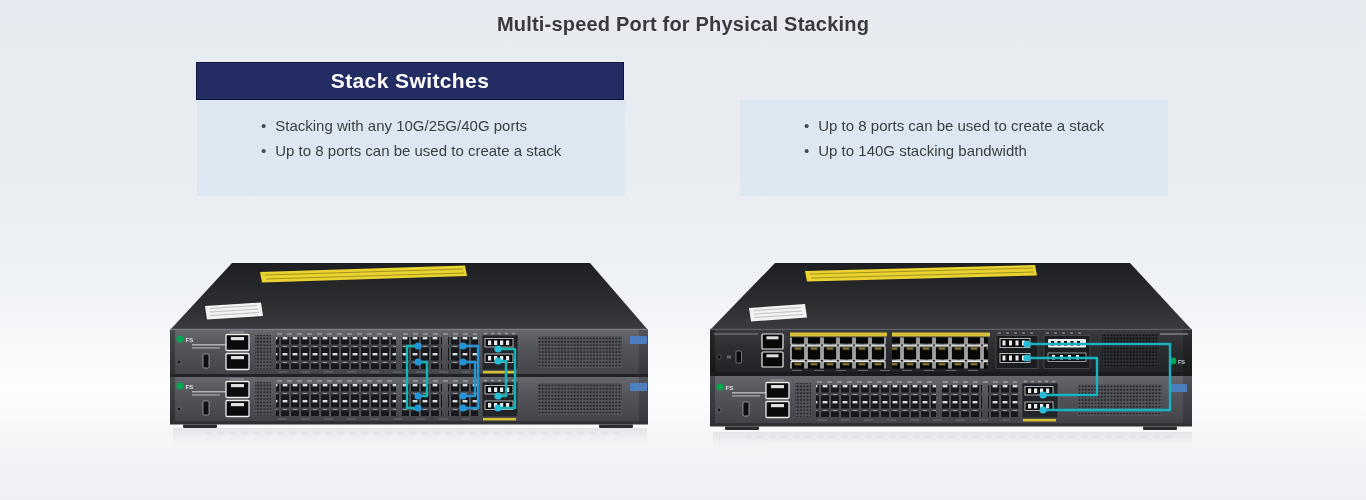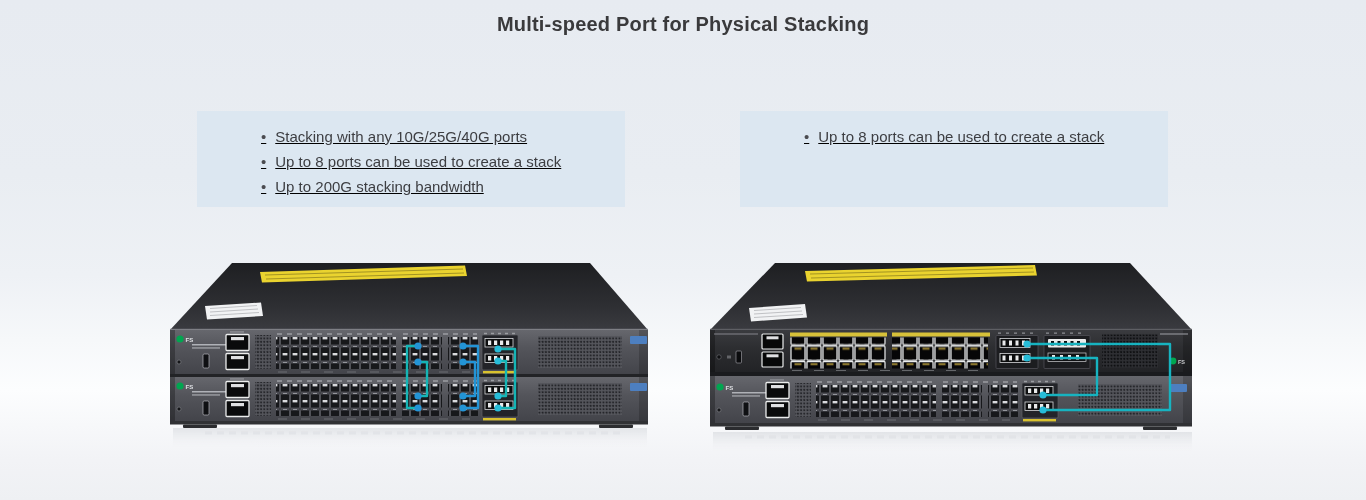--- a/index.html
+++ b/index.html
@@ -13,21 +13,21 @@
     font-size:20px;font-weight:700;color:#3a3a3c;letter-spacing:.2px;
   }
   .hdr{
     position:absolute;top:62px;width:428px;height:38px;box-sizing:border-box;
     background:#232d64;border:1px solid #10133a;
     color:#ffffff;font-size:21px;font-weight:600;text-align:center;line-height:35px;letter-spacing:.4px;
   }
   .hdr-left{left:196px}
   .hdr-right{left:737px}
   .panel{
-    position:absolute;top:111px;width:428px;height:96px;background:#dce7f1;text-decoration:underline;
+    position:absolute;top:100px;width:428px;height:96px;background:#dce7f1;
   }
   .panel-left{left:197px}
   .panel-right{left:740px}
   .panel ul{list-style:none;margin:0;padding:17px 8px 0 64px}
   .panel li{font-size:15px;color:#3d3e42;margin-bottom:8px;line-height:17px}
   .panel li::before{content:"\2022";color:#4b4c50;margin-right:9px}
   .sw{position:absolute}
   .sw-left{left:165px;top:256px;width:490px;height:214px}
   .sw-right{left:705px;top:256px;width:495px;height:218px}
   .fsT{font:bold 6px "Liberation Sans",sans-serif;fill:#dfe1e4}
@@ -158,32 +158,33 @@
         <rect x="392" y="4.5" width="56" height="33" fill="url(#ventD)"></rect>
         <circle cx="463" cy="31" r="3.4" fill="#00a650"></circle>
         <text class="fsT2" x="468" y="33.5">FS</text>
         <rect x="450" y="3" width="28" height="2" fill="#8d8f94" opacity=".6"></rect>
       </g>
     </defs>
   </svg>
 
   <div class="title">Multi-speed Port for Physical Stacking</div>
 
+  <div class="hdr hdr-left">Stack Switches</div>
 
   <div class="panel panel-left">
     <ul>
       <li>Stacking with any 10G/25G/40G ports</li>
       <li>Up to 8 ports can be used to create a stack</li>
-      <li>Up to 200G stacking bandwidth</li>
     </ul>
   </div>
 
   <div class="panel panel-right">
     <ul>
       <li>Up to 8 ports can be used to create a stack</li>
+      <li>Up to 140G stacking bandwidth</li>
     </ul>
   </div>
 
   <svg class="sw sw-left" viewBox="0 0 490 214" role="img">
     <g opacity=".5">
       <rect x="8" y="172" width="474" height="24" fill="url(#reflGrad)"></rect>
       <line x1="40" y1="177" x2="460" y2="177" stroke="#c6cad0" stroke-width="3" stroke-dasharray="7 5" opacity=".6"></line>
     </g>
     <g>
       <polygon points="67,7 425,7 483,74 5,74" fill="url(#topGrad)"></polygon>

